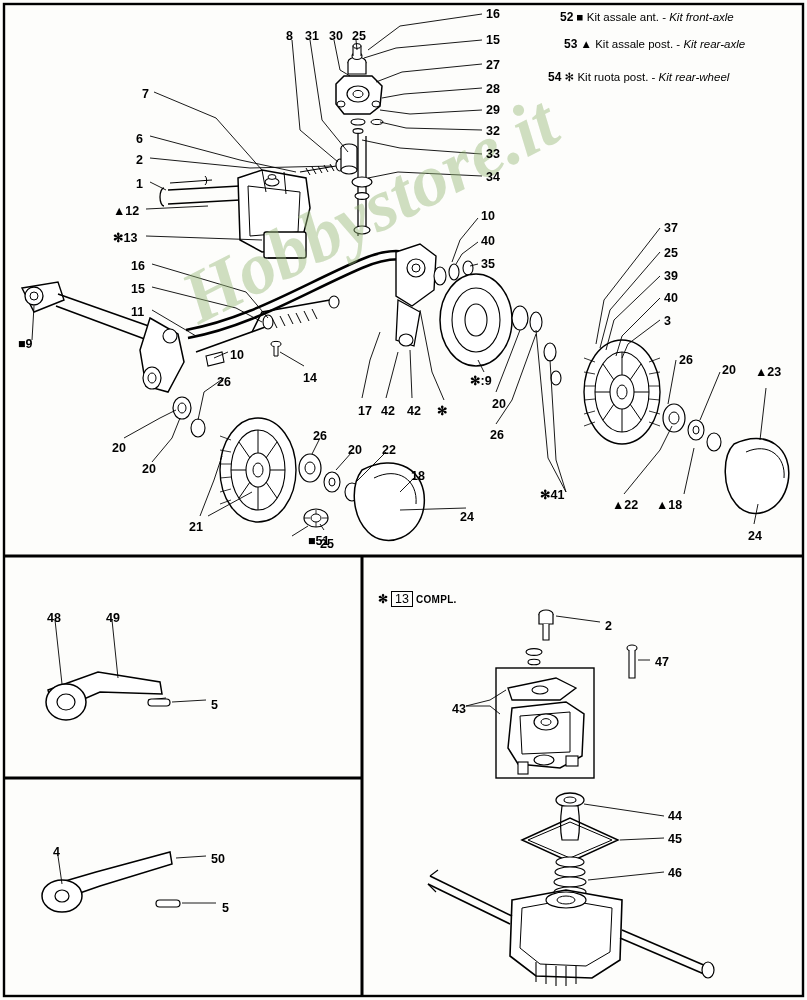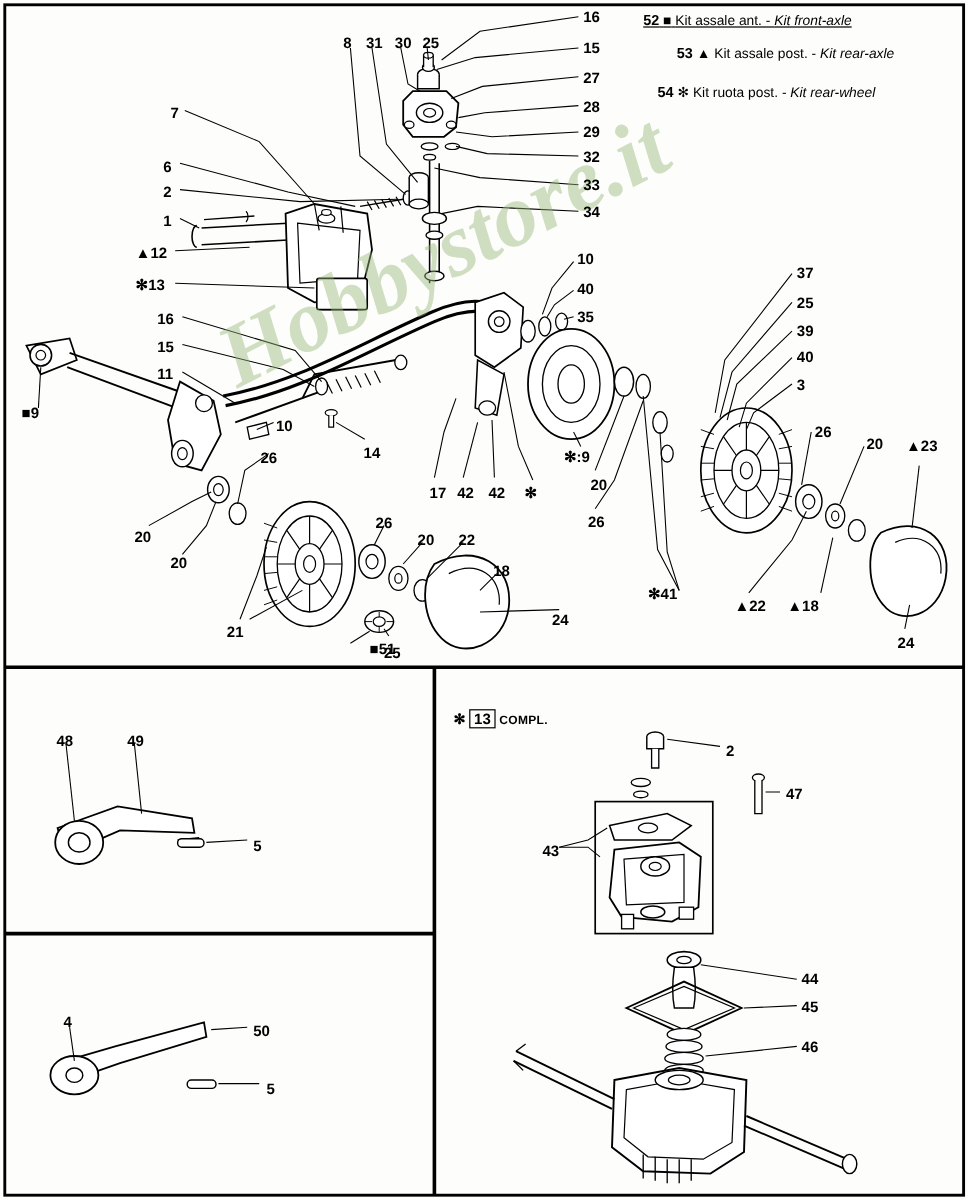--- a/index.html
+++ b/index.html
@@ -68,21 +68,21 @@
     position: absolute;
     font-size: 12px;
     font-weight: bold;
     white-space: nowrap;
   }
   .boxnum {
     border: 1.6px solid #000;
     padding: 0px 3px;
     margin: 0 3px;
     font-size: 12.5px;
-    font-weight: bold;
+    font-weight: normal;
   }
   .compl-lbl {
     font-size: 10px;
     font-weight: bold;
     letter-spacing: 0.3px;
   }
 </style>
 </head>
 <body>
 
@@ -388,21 +388,21 @@
     <path d="M430 876 L438 870 M428 884 L436 892" stroke="#000" stroke-width="1.1"></path>
     <g stroke="#000" stroke-width="0.9" fill="none">
       <path d="M664 816 L584 804"></path>
       <path d="M664 838 L620 840"></path>
       <path d="M664 872 L588 880"></path>
     </g>
   </svg>
 
   <div class="wm">Hobbystore.it</div>
 
-  <div class="legend" style="left:536px; top:10px;text-decoration:underline;">
+  <div class="legend" style="left:560px; top:10px;">
     <span class="num">52</span>
     <span>■</span>
     <span>Kit assale ant.</span><span> - </span><span class="it">Kit front-axle</span>
   </div>
   <div class="legend" style="left:548px; top:37px;margin-left:16px;">
     <span class="num">53</span>
     <span>▲</span>
     <span>Kit assale post.</span><span> - </span><span class="it">Kit rear-axle</span>
   </div>
   <div class="legend" style="left:548px; top:70px;">

